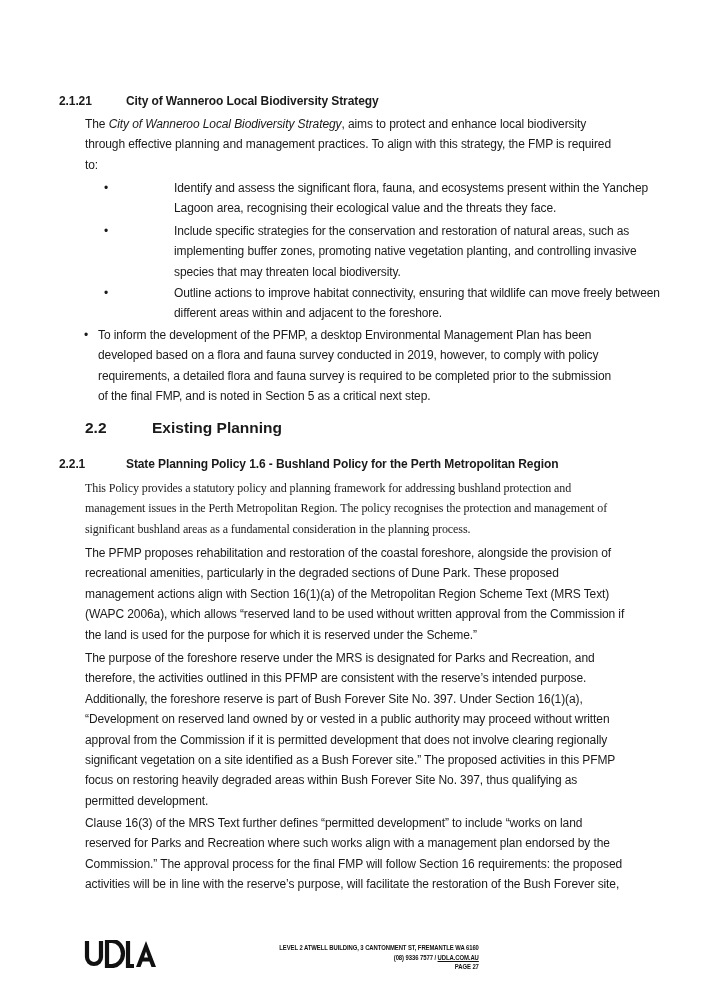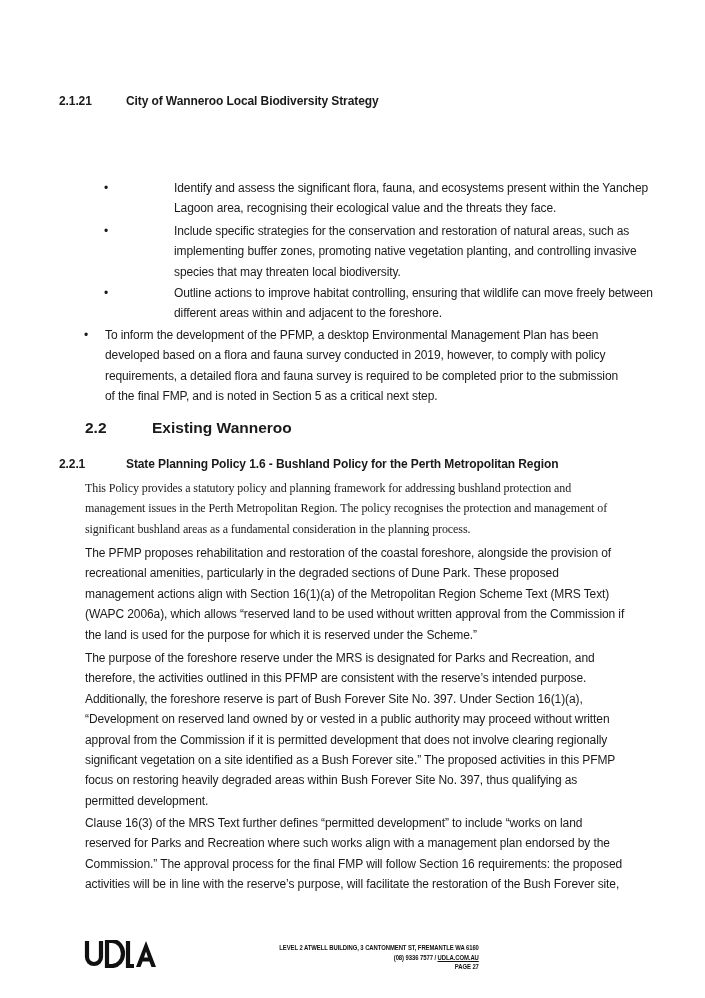--- a/index.html
+++ b/index.html
@@ -14,59 +14,62 @@
   .h2 .title { position: absolute; left: 67px; top: 0; white-space: nowrap; }
   .para { position: absolute; left: 85px; width: 540px; font-size: 12px; line-height: 20.4px; letter-spacing: -0.1px; }
   .bullet { position: absolute; font-size: 12px; line-height: 20.4px; letter-spacing: -0.1px; }
   .bullet .dot { position: absolute; top: 0; font-size: 12px; }
   .bullet .btext { position: absolute; top: 0; }
   .b1 { left: 104px; width: 520px; }
   .b1 .dot { left: 0; }
   .b1 .btext { left: 22px; width: 498px; margin-left: 48px; }
   .b0 { left: 84px; width: 540px; }
   .b0 .dot { left: 0; }
-  .b0 .btext { left: 21px; width: 519px; }
+  .b0 .btext { left: 14px; width: 519px; }
   .footer-logo { position: absolute; left: 84px; top: 940px; }
   .footer-info { position: absolute; right: 83px; top: 943px; text-align: right;
                  font-family: "Liberation Sans", sans-serif; font-weight: bold; font-size: 7.6px;
                  line-height: 9.6px; transform: scaleX(0.78); transform-origin: right top; color: #111; letter-spacing: -0.1px; }
   .footer-info .link { text-decoration: underline; }
 </style>
 </head>
 <body>
 
 <div class="page">
 
   <div class="h3" style="top:94px;">
     <span class="num">2.1.21</span>
     <span class="title">City of Wanneroo Local Biodiversity Strategy</span>
   </div>
 
+  <div class="para" style="top:114px;">
+    <span>The </span><em>City of Wanneroo Local Biodiversity Strategy</em><span>, aims to protect and enhance local biodiversity through effective planning and management practices. To align with this strategy, the FMP is required to:</span>
+  </div>
 
   <div class="bullet b1" style="top:178px;">
     <span class="dot">•</span>
     <span class="btext">Identify and assess the significant flora, fauna, and ecosystems present within the Yanchep Lagoon area, recognising their ecological value and the threats they face.</span>
   </div>
   <div class="bullet b1" style="top:221px;">
     <span class="dot">•</span>
     <span class="btext">Include specific strategies for the conservation and restoration of natural areas, such as implementing buffer zones, promoting native vegetation planting, and controlling invasive species that may threaten local biodiversity.</span>
   </div>
   <div class="bullet b1" style="top:283px;">
     <span class="dot">•</span>
-    <span class="btext">Outline actions to improve habitat controlling, ensuring that wildlife can move freely between different areas within and adjacent to the foreshore.</span>
+    <span class="btext">Outline actions to improve habitat connectivity, ensuring that wildlife can move freely between different areas within and adjacent to the foreshore.</span>
   </div>
 
   <div class="bullet b0" style="top:325px;">
     <span class="dot">•</span>
     <span class="btext">To inform the development of the PFMP, a desktop Environmental Management Plan has been developed based on a flora and fauna survey conducted in 2019, however, to comply with policy requirements, a detailed flora and fauna survey is required to be completed prior to the submission of the final FMP, and is noted in Section 5 as a critical next step.</span>
   </div>
 
   <div class="h2" style="top:419px;">
     <span class="num">2.2</span>
-    <span class="title">Existing Wanneroo</span>
+    <span class="title">Existing Planning</span>
   </div>
 
   <div class="h3" style="top:457px;">
     <span class="num">2.2.1</span>
     <span class="title">State Planning Policy 1.6 - Bushland Policy for the Perth Metropolitan Region</span>
   </div>
 
   <div class="para" style="top:478px;font-family:Liberation Serif, serif;">This Policy provides a statutory policy and planning framework for addressing bushland protection and management issues in the Perth Metropolitan Region. The policy recognises the protection and management of significant bushland areas as a fundamental consideration in the planning process.</div>
   <div class="para" style="top:543px;">The PFMP proposes rehabilitation and restoration of the coastal foreshore, alongside the provision of recreational amenities, particularly in the degraded sections of Dune Park. These proposed management actions align with Section 16(1)(a) of the Metropolitan Region Scheme Text (MRS Text) (WAPC 2006a), which allows “reserved land to be used without written approval from the Commission if the land is used for the purpose for which it is reserved under the Scheme.”</div>
   <div class="para" style="top:648px;">The purpose of the foreshore reserve under the MRS is designated for Parks and Recreation, and therefore, the activities outlined in this PFMP are consistent with the reserve’s intended purpose. Additionally, the foreshore reserve is part of Bush Forever Site No. 397. Under Section 16(1)(a), “Development on reserved land owned by or vested in a public authority may proceed without written approval from the Commission if it is permitted development that does not involve clearing regionally significant vegetation on a site identified as a Bush Forever site.” The proposed activities in this PFMP focus on restoring heavily degraded areas within Bush Forever Site No. 397, thus qualifying as permitted development.</div>

